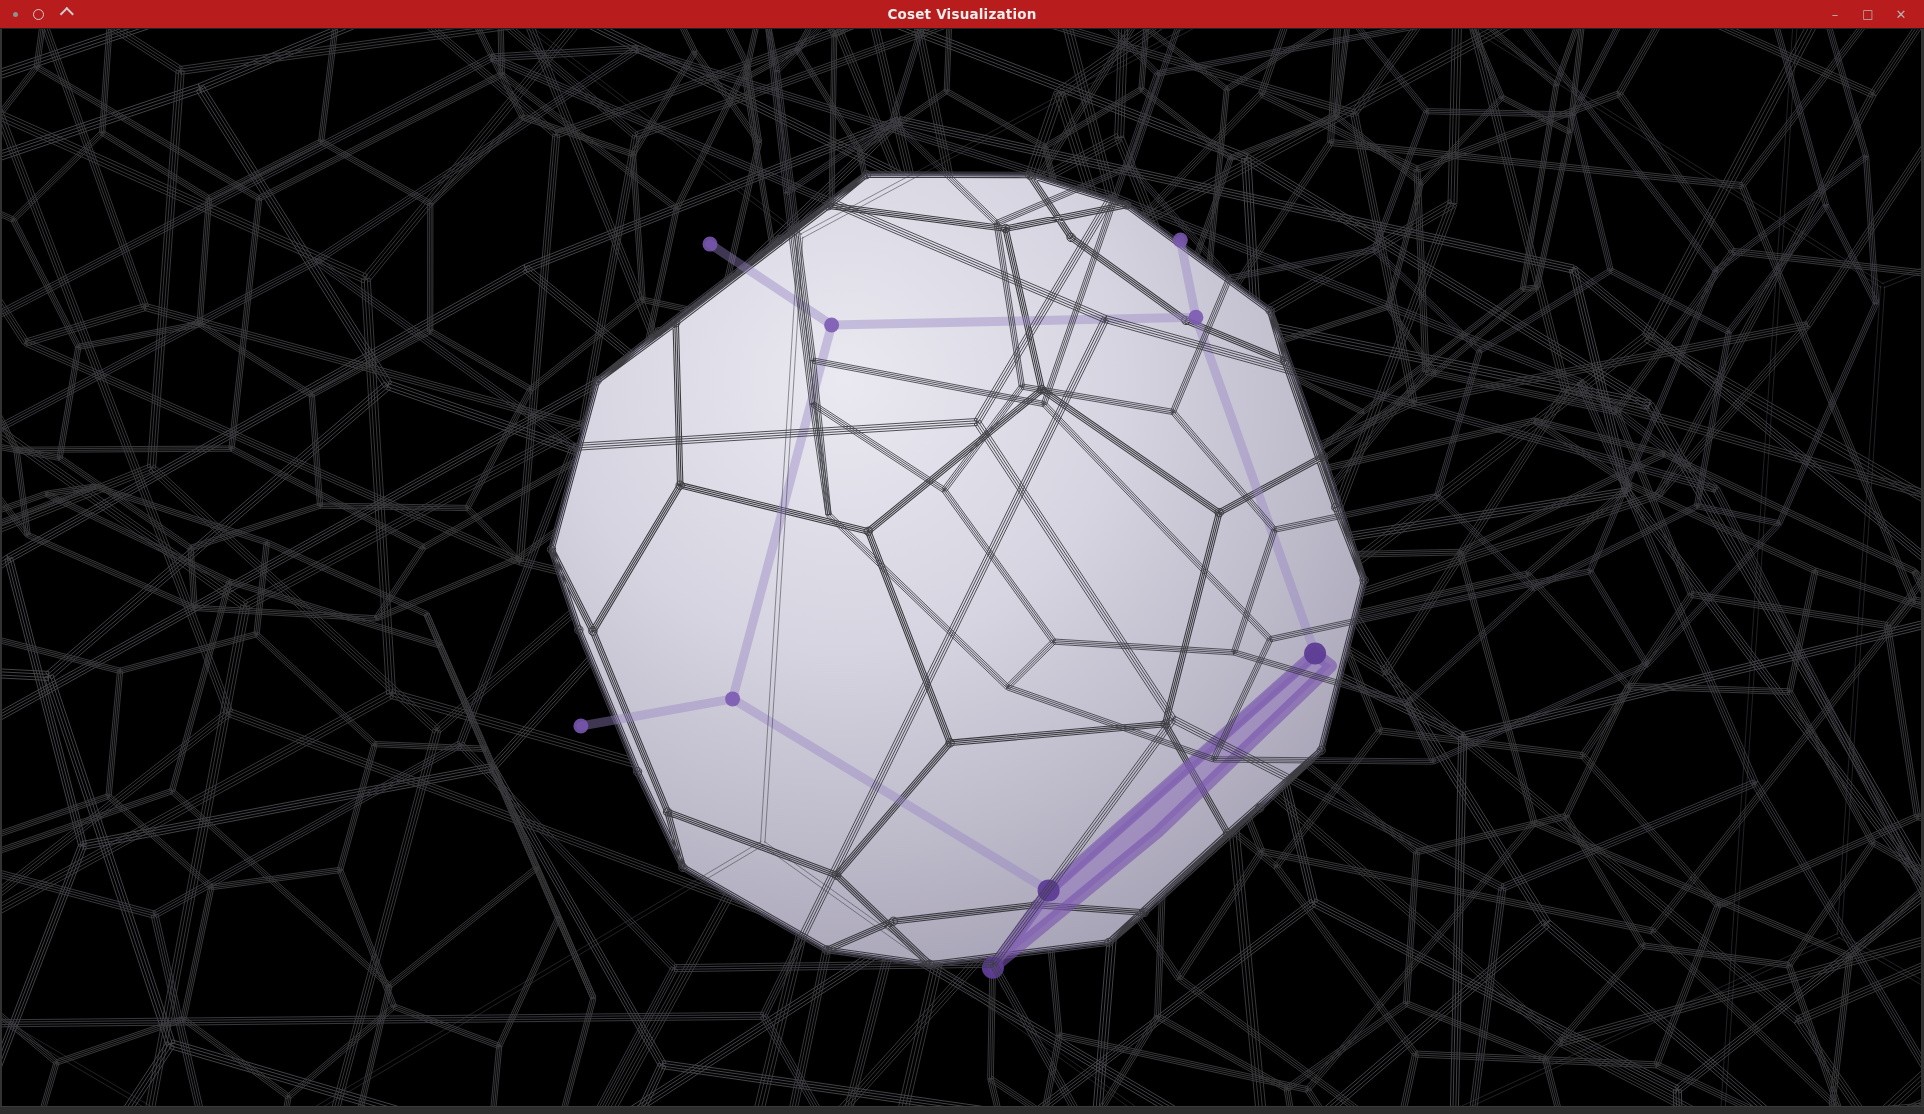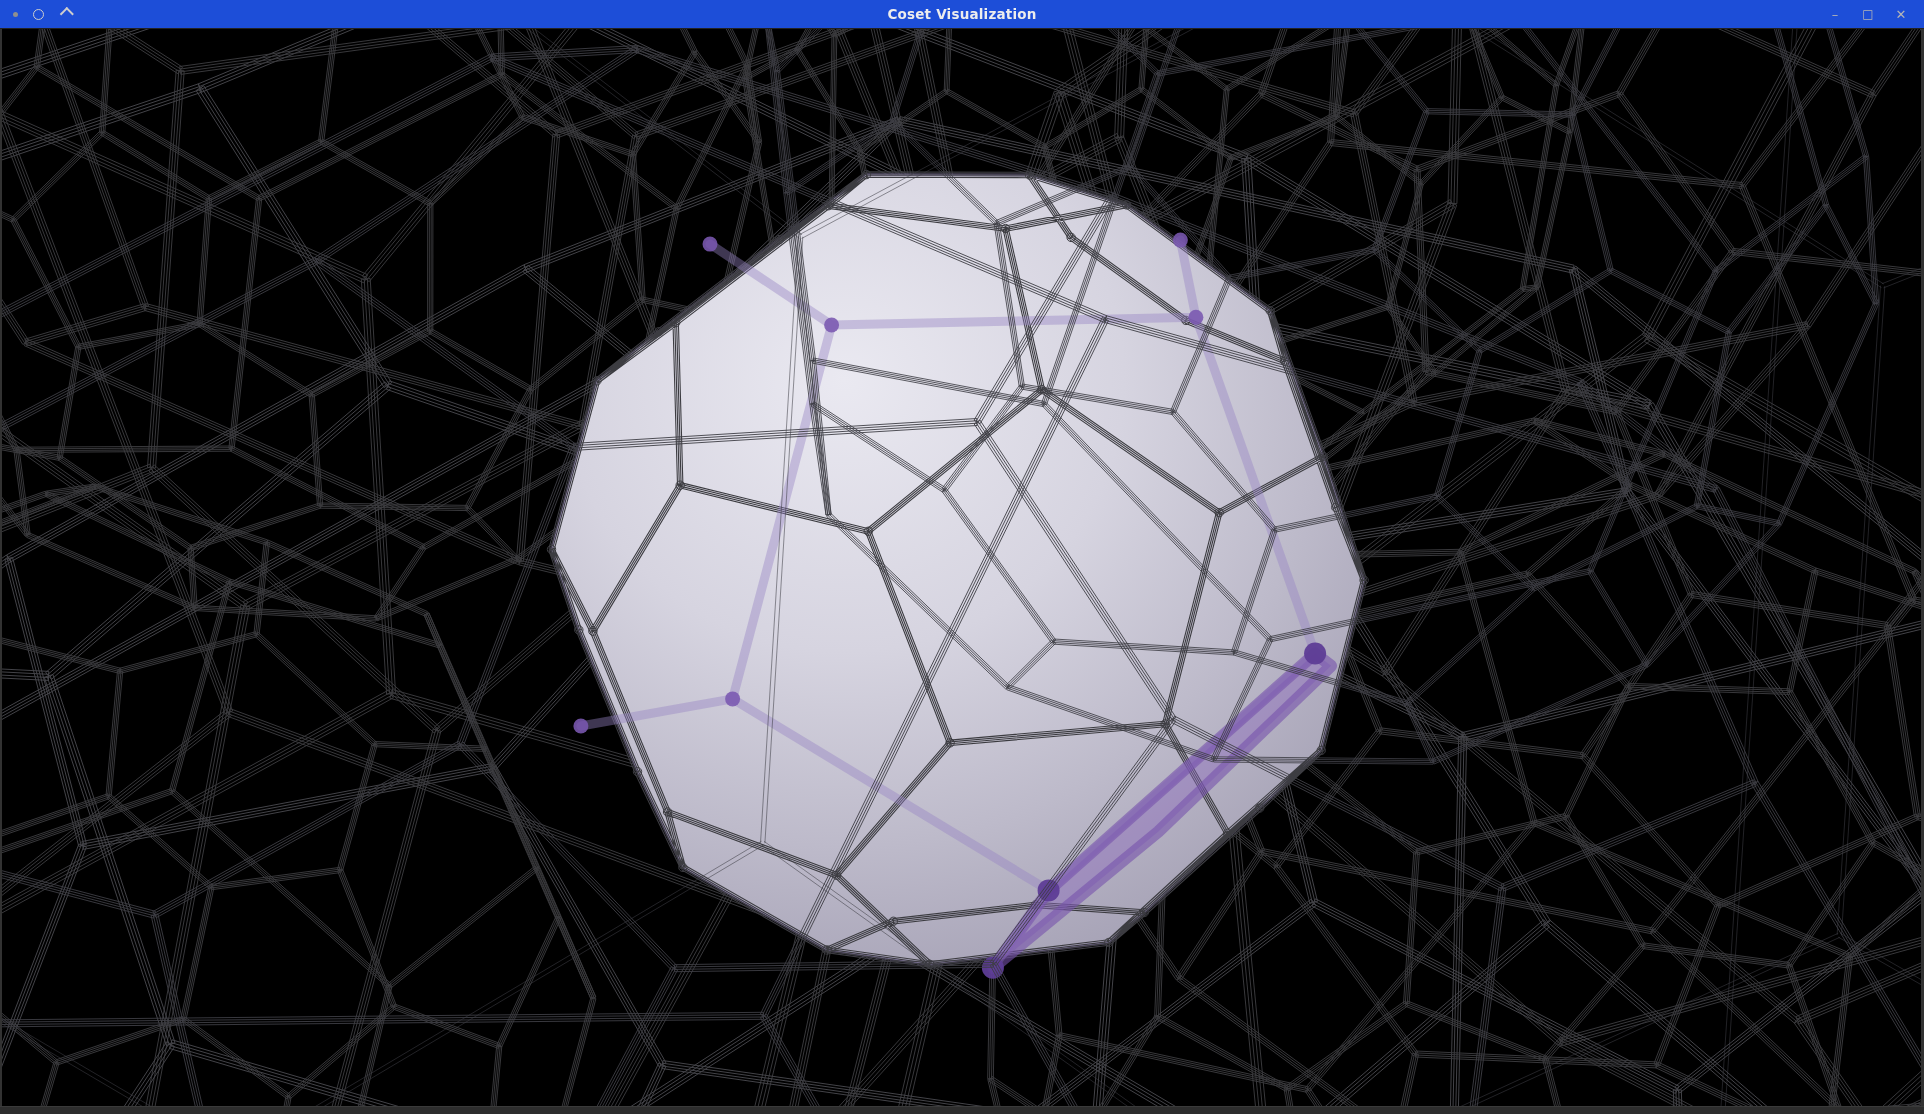--- a/index.html
+++ b/index.html
@@ -34,21 +34,21 @@
   .frame-bottom{position:absolute;left:0;right:0;bottom:0;height:8px;background:#2d2d2d;border-top:1px solid #3a3a3a;box-sizing:border-box;}
   
   .viewport{position:absolute;top:29px;left:2px;right:3px;bottom:8px;background:#000;cursor:default;}
   .viewport svg{display:block;width:100%;height:100%;}
 </style>
 </head>
 <body>
 
 <div class="window">
 
-  <div class="titlebar" style="background: #1d4ed8;">
+  <div class="titlebar" style="background: #b91c1c;">
     <div class="tb-left">
       <span class="icon-dot" style="background: rgb(143, 143, 143);"></span>
       <span class="icon-circle" style="border: 1.6px solid rgb(205, 205, 205);"></span>
       <span class="icon-chevron" style="border-top: 2px solid rgb(205, 205, 205); border-right: 2px solid rgb(205, 205, 205);"></span>
     </div>
     <div class="tb-title" style="color: rgb(237, 237, 237);">Coset Visualization</div>
     <div class="tb-right">
       <span class="ctl min" style="color: rgb(181, 181, 181);">–</span>
       <span class="ctl max" style="color: rgb(181, 181, 181);">□</span>
       <span class="ctl close" style="color: rgb(181, 181, 181);">✕</span>

